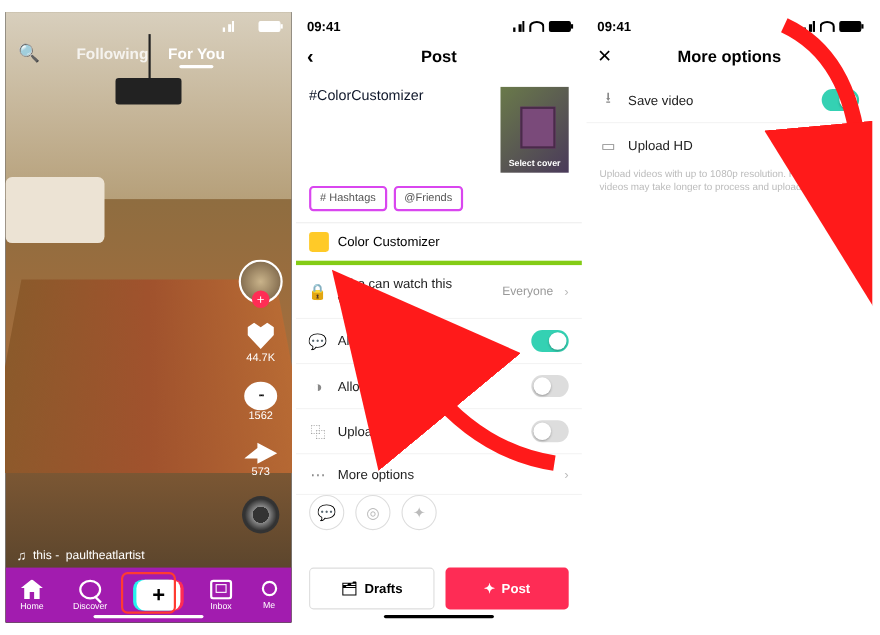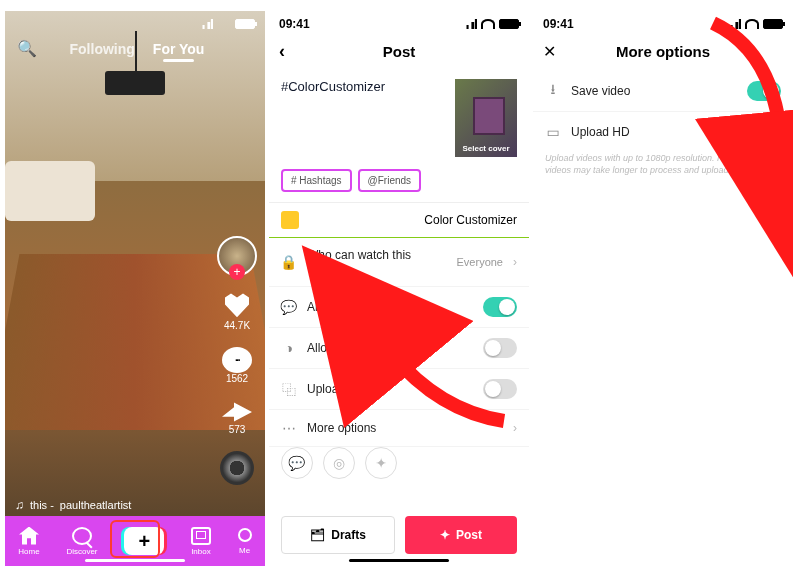--- a/index.html
+++ b/index.html
@@ -30,42 +30,42 @@
   .feed-tab.active:after{content:"";position:absolute;bottom:-5px;left:20%;right:20%;height:3px;background:#fff;border-radius:2px;}
   .side-actions{position:absolute;right:8px;top:225px;display:flex;flex-direction:column;align-items:center;gap:16px;color:#fff;font-size:10px;}
   .avatar-c{width:40px;height:40px;border-radius:50%;background:radial-gradient(circle,#c9b38a,#6b543a);border:2px solid #fff;position:relative;}
   .avatar-c:after{content:"+";position:absolute;bottom:-6px;left:50%;transform:translateX(-50%);width:16px;height:16px;background:#ff2d55;border-radius:50%;font-size:12px;line-height:16px;text-align:center;}
   .heart-icn{width:30px;height:28px;background:#fff;clip-path:polygon(50% 90%,10% 45%,10% 20%,30% 5%,50% 20%,70% 5%,90% 20%,90% 45%);}
   .comment-bub{width:30px;height:26px;background:#fff;border-radius:50%;display:flex;align-items:center;justify-content:center;color:#000;font-weight:700;letter-spacing:-2px;}
   .share-arr{width:30px;height:24px;background:#fff;clip-path:polygon(0 70%,40% 30%,40% 10%,100% 50%,40% 90%,40% 70%);}
   .disc{width:34px;height:34px;border-radius:50%;background:radial-gradient(circle,#333 30%,#888 31%,#333 60%);}
   .sound-row{position:absolute;bottom:54px;left:10px;display:flex;align-items:center;gap:6px;font-size:11px;}
   .music-note{font-size:12px;}
-  .bottom-nav{position:absolute;bottom:0;left:0;right:0;height:50px;background:#d946ef;display:flex;align-items:center;justify-content:space-around;font-size:8px;}
+  .bottom-nav{position:absolute;bottom:0;left:0;right:0;height:50px;background:#a21caf;display:flex;align-items:center;justify-content:space-around;font-size:8px;}
   .nav-item{display:flex;flex-direction:column;align-items:center;gap:2px;color:#fff;}
   .nav-ico{width:20px;height:18px;}
   .ico-home{background:#fff;clip-path:polygon(50% 0,100% 45%,85% 45%,85% 100%,60% 100%,60% 65%,40% 65%,40% 100%,15% 100%,15% 45%,0 45%);}
   .ico-disc{border:2px solid #fff;border-radius:50%;position:relative;}
   .ico-disc:after{content:"";position:absolute;right:-3px;bottom:-3px;width:8px;height:2px;background:#fff;transform:rotate(45deg);}
   .ico-inbox{border:2px solid #fff;border-radius:3px;position:relative;}
   .ico-inbox:after{content:"";position:absolute;top:2px;left:3px;right:3px;height:6px;border:1px solid #fff;}
   .ico-me{width:14px;height:14px;border:2px solid #fff;border-radius:50%;margin-bottom:2px;}
   .create-btn{width:40px;height:28px;background:#fff;border-radius:8px;display:flex;align-items:center;justify-content:center;font-size:20px;font-weight:700;color:#000;box-shadow:-3px 0 0 #25f4ee,3px 0 0 #fe2c55;}
   .create-hi{position:absolute;bottom:8px;left:50%;transform:translateX(-50%);width:50px;height:38px;border:2px solid #ff3b30;border-radius:6px;pointer-events:none;}
 
   
   .hdr{display:flex;align-items:center;justify-content:center;position:relative;height:40px;font-size:15px;font-weight:600;}
   .hdr .back{position:absolute;left:10px;font-size:18px;}
   .caption-row{display:flex;padding:8px 12px;gap:10px;}
   .caption-txt{flex:1;font-size:13px;color:#0f172a;}
   .cover{width:62px;height:78px;background:linear-gradient(135deg,#6a7a4a,#4a3a5a);position:relative;display:flex;align-items:flex-end;justify-content:center;color:#fff;font-size:8px;font-weight:600;padding-bottom:4px;}
   .cover:before{content:"";position:absolute;top:18px;left:18px;width:28px;height:34px;background:#7a4a7a;border:2px solid #4a2a4a;}
   .chips{display:flex;gap:6px;padding:4px 12px 10px;}
   .chip{border:2px solid #d946ef;border-radius:4px;padding:4px 8px;font-size:10px;color:#555;}
-  .effect-row{display:flex;align-items:center;gap:8px;padding:8px 12px;border-top:1px solid #eee;border-bottom:1px solid #84cc16;font-size:12px;justify-content:space-between;}
+  .effect-row{display:flex;align-items:center;gap:8px;padding:8px 12px;border-top:1px solid #eee;border-bottom:4px solid #84cc16;font-size:12px;}
   .eff-ico{width:18px;height:18px;background:#ffca28;border-radius:3px;}
   .row{display:flex;align-items:center;gap:10px;padding:10px 12px;font-size:12px;color:#222;border-bottom:1px solid #f3f3f3;}
   .row .r-ico{width:16px;height:16px;display:flex;align-items:center;justify-content:center;color:#888;font-size:14px;}
   .row .spacer{flex:1;}
   .row .val{color:#999;font-size:11px;}
   .chev{color:#bbb;font-size:12px;}
   .toggle{width:34px;height:20px;border-radius:10px;position:relative;}
   .toggle.on{background:#34d1b3;}
   .toggle.off{background:#ddd;}
   .toggle:after{content:"";position:absolute;top:2px;width:16px;height:16px;background:#fff;border-radius:50%;box-shadow:0 1px 2px rgba(0,0,0,.3);}
@@ -75,21 +75,21 @@
   .share-row{display:flex;gap:10px;padding:0 12px;}
   .share-c{width:32px;height:32px;border:1px solid #ddd;border-radius:50%;display:flex;align-items:center;justify-content:center;color:#bbb;font-size:14px;}
   .foot{position:absolute;bottom:12px;left:0;right:0;display:flex;gap:10px;padding:0 12px;}
   .drafts{flex:1;border:1px solid #ddd;border-radius:4px;height:38px;display:flex;align-items:center;justify-content:center;gap:6px;font-size:12px;font-weight:600;}
   .post-btn{flex:1;background:#fe2c55;color:#fff;border-radius:4px;height:38px;display:flex;align-items:center;justify-content:center;gap:6px;font-size:12px;font-weight:600;}
   .home-ind{position:absolute;bottom:4px;left:50%;transform:translateX(-50%);width:100px;height:3px;background:#000;border-radius:2px;}
   .phone.dark .home-ind{background:#fff;}
 
   
   .close-x{position:absolute;left:10px;font-size:16px;font-weight:300;}
-  .sub{padding:0 12px 10px;font-size:9px;color:#bbb;line-height:1.35;font-style:italic;}
+  .sub{padding:0 12px 10px;font-size:9px;color:#bbb;line-height:1.35;}
 
   
   .arrow{position:absolute;pointer-events:none;}
   .arrow svg{overflow:visible;}
 </style>
 </head>
 <body>
 
 <div class="triptych">
 

